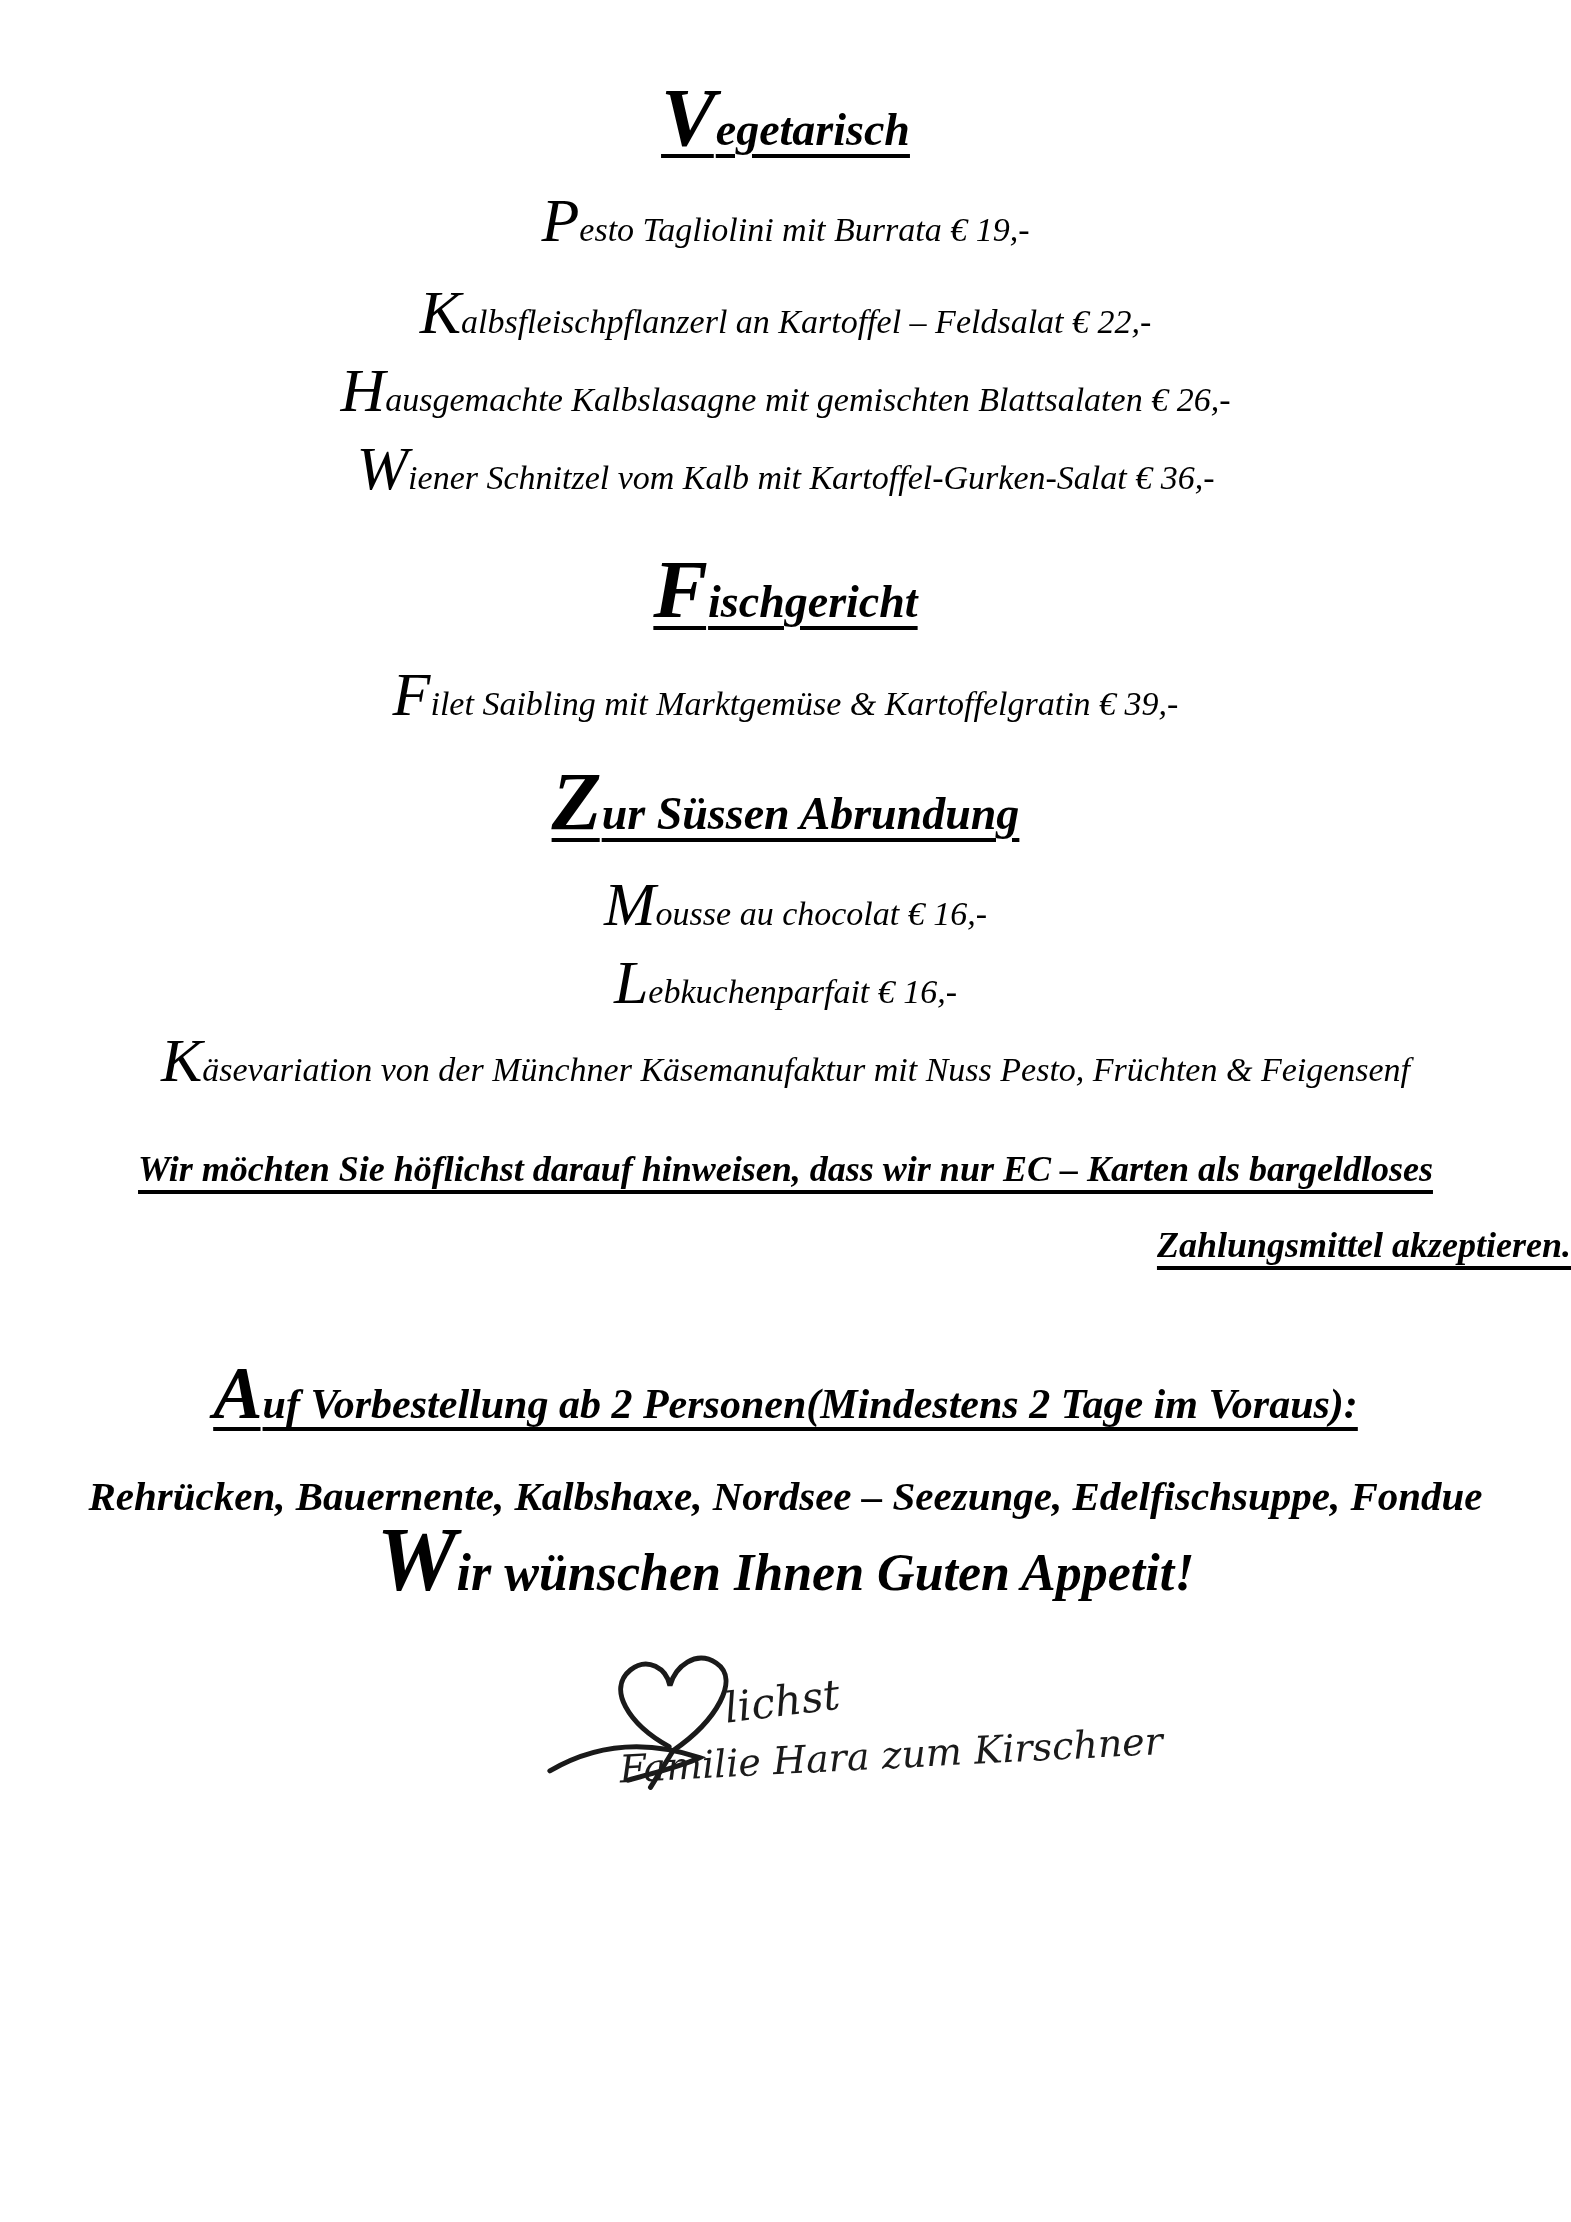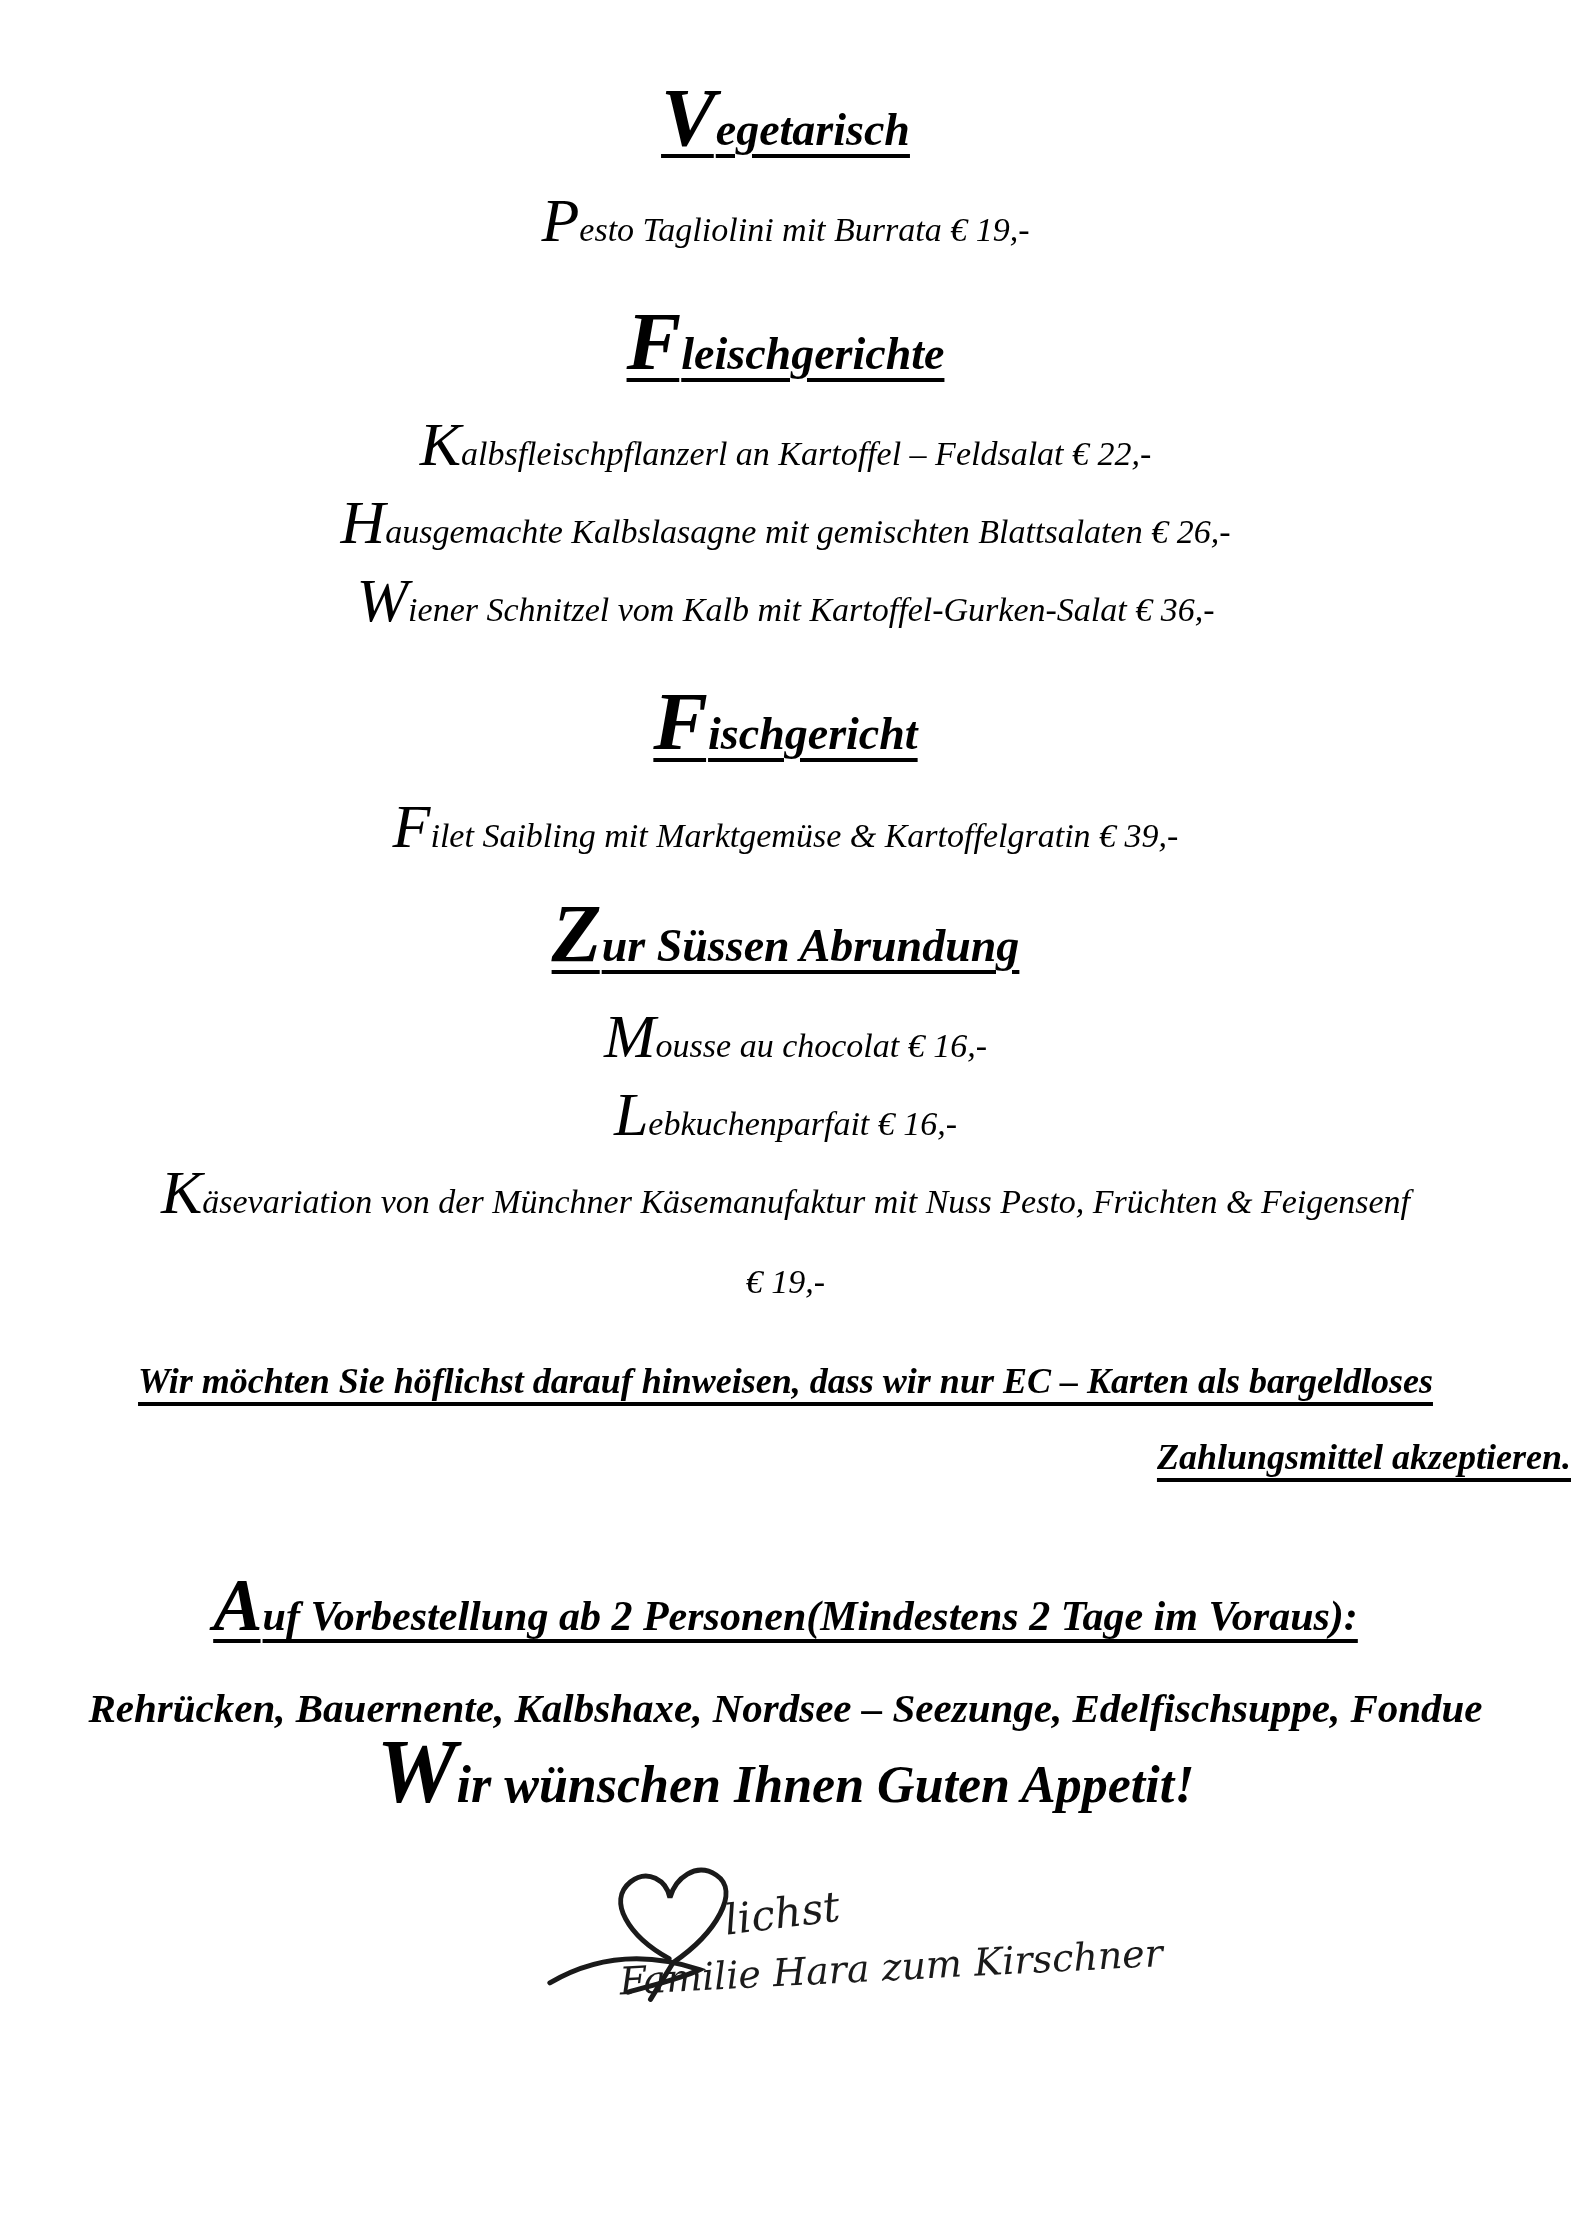--- a/index.html
+++ b/index.html
@@ -106,42 +106,40 @@
 </style>
 </head>
 <body>
 
 <div class="page">
 
   <h2 class="section-title"><span class="underline"><span class="drop-cap">V</span><span>egetarisch</span></span></h2>
 
   <p class="menu-item mt-pesto"><span class="drop-cap-sm">P</span><span>esto Tagliolini mit Burrata € 19,-</span></p>
 
-  <h2 class="section-title mt-fleisch"><span class="underline"><span class="drop-cap">F</span><span>leischgerichte</span></span></h2>
 
   <p class="menu-item mt-item1"><span class="drop-cap-sm">K</span><span>albsfleischpflanzerl an Kartoffel – Feldsalat € 22,-</span></p>
 
   <p class="menu-item mt-item"><span class="drop-cap-sm">H</span><span>ausgemachte Kalbslasagne mit gemischten Blattsalaten € 26,-</span></p>
 
 
   <p class="menu-item mt-item"><span class="drop-cap-sm">W</span><span>iener Schnitzel vom Kalb mit Kartoffel-Gurken-Salat € 36,-</span></p>
 
   <h2 class="section-title mt-fisch"><span class="underline"><span class="drop-cap">F</span><span>ischgericht</span></span></h2>
 
   <p class="menu-item mt-filet"><span class="drop-cap-sm">F</span><span>ilet Saibling mit Marktgemüse &amp; Kartoffelgratin € 39,-</span></p>
 
   <h2 class="section-title mt-suessen"><span class="underline"><span class="drop-cap">Z</span><span>ur Süssen Abrundung</span></span></h2>
 
   <p class="menu-item mt-mousse"><span class="drop-cap-sm">M</span><span>ousse au chocolat € 16,-</span></p>
 
   <p class="menu-item mt-item"><span class="drop-cap-sm">L</span><span>ebkuchenparfait € 16,-</span></p>
 
   <p class="menu-item mt-item"><span class="drop-cap-sm">K</span><span>äsevariation von der Münchner Käsemanufaktur mit Nuss Pesto, Früchten &amp; Feigensenf</span></p>
 
-  <p class="price-line mt-price">€ 19,-</p>
 
   <p class="notice underline mt-ec1">Wir möchten Sie höflichst darauf hinweisen, dass wir nur EC – Karten als bargeldloses</p>
   <p class="notice underline mt-ec2">Zahlungsmittel akzeptieren.</p>
 
   <h2 class="preorder-title mt-preord"><span class="underline"><span class="drop-cap">A</span><span>uf Vorbestellung ab 2 Personen(Mindestens 2 Tage im Voraus):</span></span></h2>
 
   <p class="preorder-items mt-rehr">Rehrücken, Bauernente, Kalbshaxe, Nordsee – Seezunge, Edelfischsuppe, Fondue</p>
 
   <p class="closing mt-close"><span class="drop-cap">W</span><span>ir wünschen Ihnen Guten Appetit!</span></p>
 

